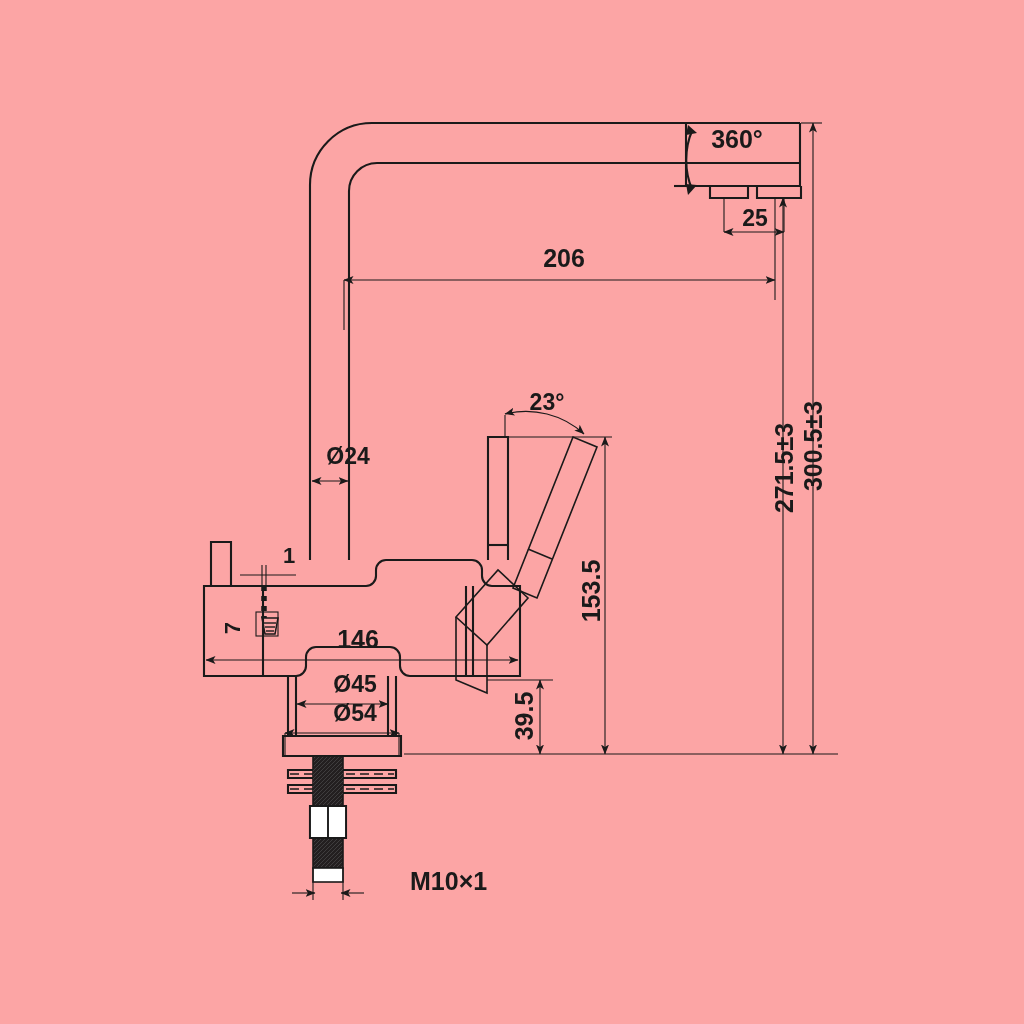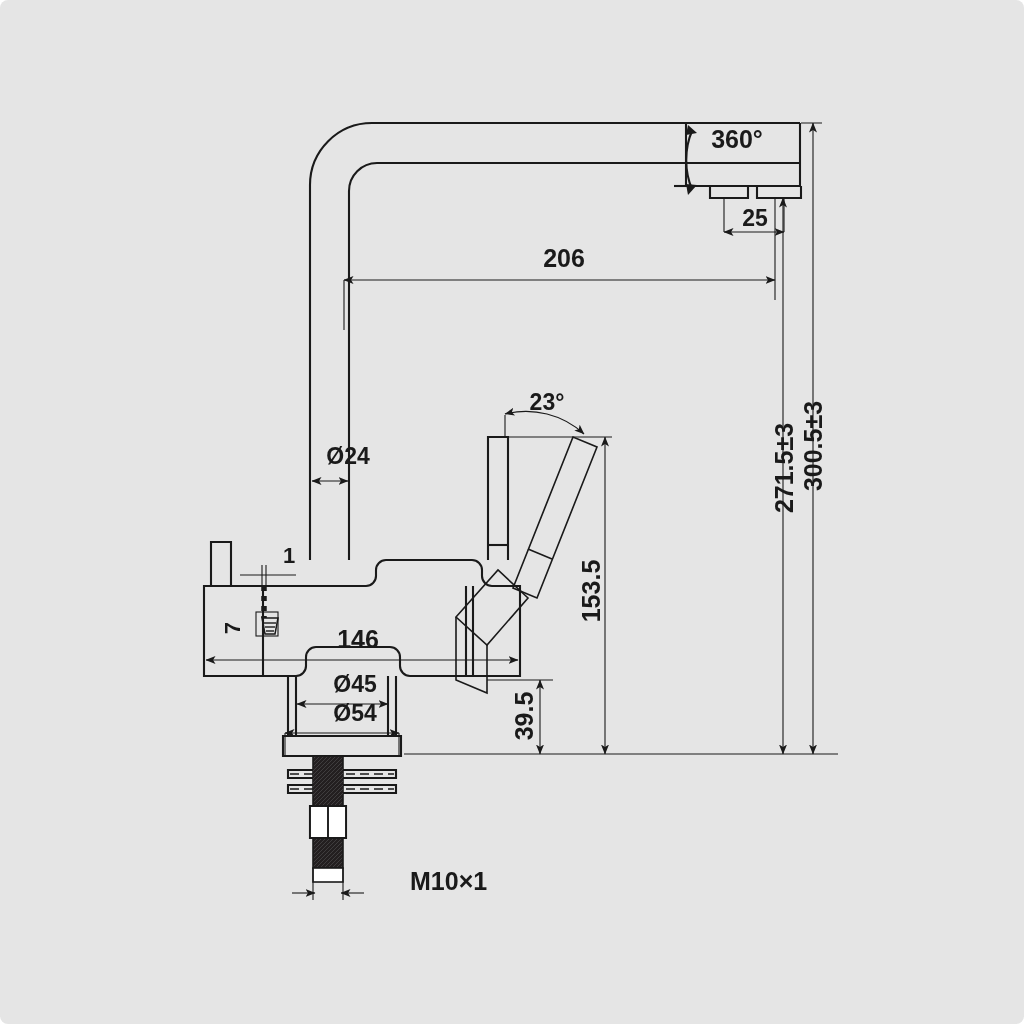--- a/index.html
+++ b/index.html
@@ -4,24 +4,23 @@
 <style>
   html, body {
     margin: 0;
     padding: 0;
     background: #ffffff;
   }
   #page {
     position: relative;
     width: 1024px;
     height: 1024px;
-    background: #e5e5e5;
+    background: #fca5a5;
     font-family: "Liberation Sans", sans-serif;
     overflow: hidden;
-    border-radius: 8px;
   }
   #drawing-svg {
     position: absolute;
     left: 0;
     top: 0;
     width: 1024px;
     height: 1024px;
   }
   .dim-text {
     font-family: "Liberation Sans", sans-serif;

